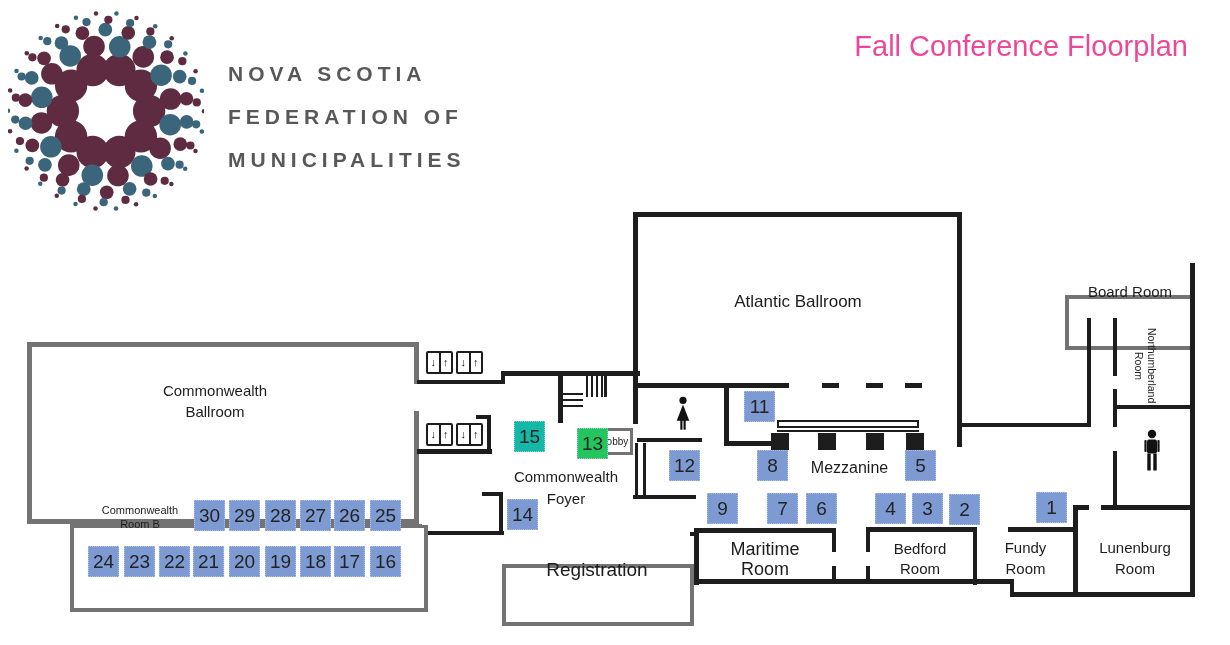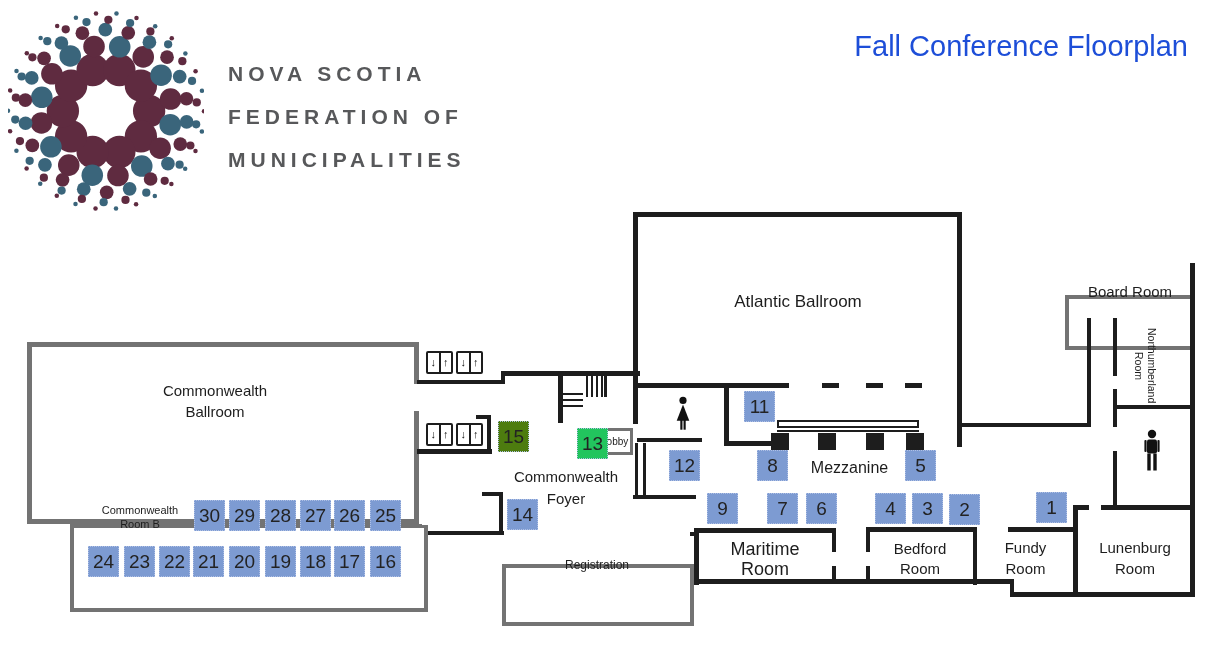--- a/index.html
+++ b/index.html
@@ -24,21 +24,21 @@
     background:#fff;box-sizing:border-box;display:flex;
   }
   .elev span{flex:1;display:flex;align-items:center;justify-content:center;
     font-size:11px;font-weight:bold;color:#111;line-height:1;}
   .elev span:first-child{border-right:2px solid #1d1d1d;}
   .wordmark{
     position:absolute;left:228px;top:52px;font-size:21px;font-weight:600;
     letter-spacing:5px;color:#57585a;line-height:43px;white-space:nowrap;
   }
   .pagetitle{
-    position:absolute;right:42px;top:30px;font-size:29px;color:#1d4ed8;white-space:nowrap;
+    position:absolute;right:42px;top:30px;font-size:29px;color:#ec4899;white-space:nowrap;
   }
   .vert{
     writing-mode:vertical-rl;text-align:center;
   }
   .rail{position:absolute;background:#fff;border:2px solid #1d1d1d;box-sizing:border-box;}
 </style>
 </head>
 <body>
 
 <div class="abs" style="left:8px;top:8px;width:196px;height:206px;">
@@ -280,21 +280,21 @@
       <div class="booth" style="left: 875px; top: 493px; background: rgb(125, 155, 210); border: 1px dotted rgb(175, 192, 229);">4</div>
       <div class="booth" style="left: 905px; top: 450px; background: rgb(125, 155, 210); border: 1px dotted rgb(175, 192, 229);">5</div>
       <div class="booth" style="left: 806px; top: 493px; background: rgb(125, 155, 210); border: 1px dotted rgb(175, 192, 229);">6</div>
       <div class="booth" style="left: 767px; top: 493px; background: rgb(125, 155, 210); border: 1px dotted rgb(175, 192, 229);">7</div>
       <div class="booth" style="left: 757px; top: 450px; background: rgb(125, 155, 210); border: 1px dotted rgb(175, 192, 229);">8</div>
       <div class="booth" style="left: 707px; top: 493px; background: rgb(125, 155, 210); border: 1px dotted rgb(175, 192, 229);">9</div>
       <div class="booth" style="left: 744px; top: 391px; background: rgb(125, 155, 210); border: 1px dotted rgb(175, 192, 229);">11</div>
       <div class="booth" style="left: 669px; top: 450px; background: rgb(125, 155, 210); border: 1px dotted rgb(175, 192, 229);">12</div>
       <div class="booth" style="left: 577px; top: 428px; background: #22c55e; border: 1px dotted rgb(175, 192, 229);">13</div>
       <div class="booth" style="left: 507px; top: 499px; background: rgb(125, 155, 210); border: 1px dotted rgb(175, 192, 229);">14</div>
-      <div class="booth" style="left: 498px; top: 421px; background: #4d7c0f; border: 1px dotted rgb(175, 192, 229);">15</div>
+      <div class="booth" style="left: 514px; top: 421px; background: #14b8a6; border: 1px dotted rgb(175, 192, 229);">15</div>
       <div class="booth" style="left: 370px; top: 546px; background: rgb(125, 155, 210); border: 1px dotted rgb(175, 192, 229);">16</div>
       <div class="booth" style="left: 334px; top: 546px; background: rgb(125, 155, 210); border: 1px dotted rgb(175, 192, 229);">17</div>
       <div class="booth" style="left: 300px; top: 546px; background: rgb(125, 155, 210); border: 1px dotted rgb(175, 192, 229);">18</div>
       <div class="booth" style="left: 265px; top: 546px; background: rgb(125, 155, 210); border: 1px dotted rgb(175, 192, 229);">19</div>
       <div class="booth" style="left: 229px; top: 546px; background: rgb(125, 155, 210); border: 1px dotted rgb(175, 192, 229);">20</div>
       <div class="booth" style="left: 193px; top: 546px; background: rgb(125, 155, 210); border: 1px dotted rgb(175, 192, 229);">21</div>
       <div class="booth" style="left: 159px; top: 546px; background: rgb(125, 155, 210); border: 1px dotted rgb(175, 192, 229);">22</div>
       <div class="booth" style="left: 124px; top: 546px; background: rgb(125, 155, 210); border: 1px dotted rgb(175, 192, 229);">23</div>
       <div class="booth" style="left: 88px; top: 546px; background: rgb(125, 155, 210); border: 1px dotted rgb(175, 192, 229);">24</div>
       <div class="booth" style="left: 370px; top: 500px; background: rgb(125, 155, 210); border: 1px dotted rgb(175, 192, 229);">25</div>
@@ -323,21 +323,21 @@
   <div class="lbl" style="left:1069px;top:282px;width:122px;font-size:15px;">
     <div>Board Room</div>
   </div>
   <div class="lbl vert" style="left:1132px;top:320px;height:92px;font-size:10.5px;line-height:13px;">
     <div>Northumberland</div>
     <div>Room</div>
   </div>
   <div class="lbl" style="left:802px;top:458px;width:95px;font-size:16px;">
     <div>Mezzanine</div>
   </div>
-  <div class="lbl" style="left:512px;top:558px;width:170px;font-size:12px;">
+  <div class="lbl" style="left:512px;top:558px;width:170px;font-size:19px;">
     <div>Registration</div>
   </div>
   <div class="lbl" style="left:705px;top:539px;width:120px;font-size:18px;line-height:20px;">
     <div>Maritime</div>
     <div>Room</div>
   </div>
   <div class="lbl" style="left:870px;top:539px;width:100px;font-size:15px;line-height:20px;">
     <div>Bedford</div>
     <div>Room</div>
   </div>

